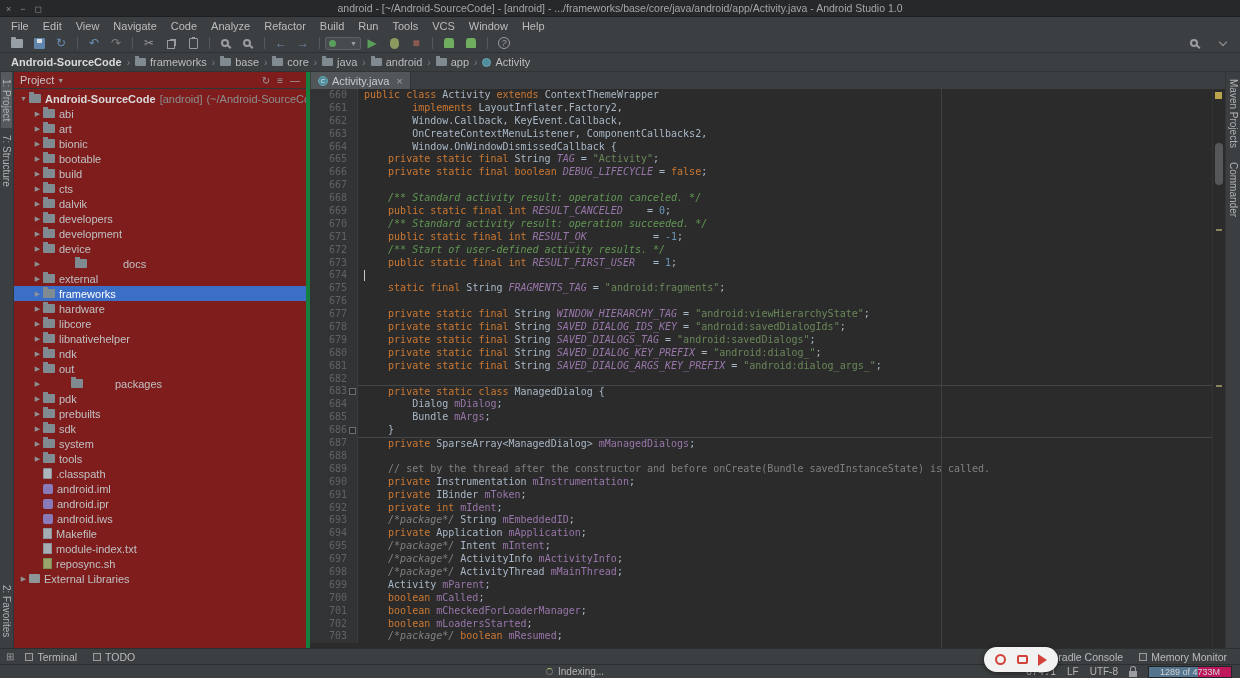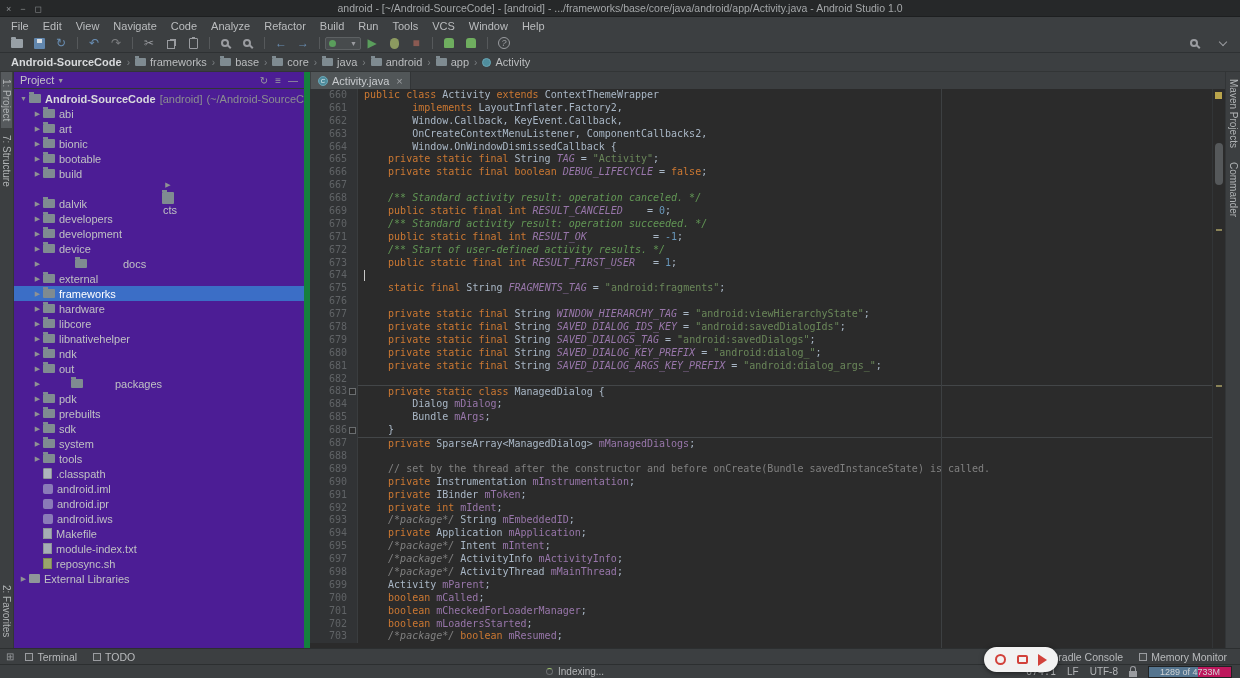--- a/index.html
+++ b/index.html
@@ -54,21 +54,21 @@
   
   .main { display:flex; height:576px; }
   .stripe { width:14px; background:#3c3f41; display:flex; flex-direction:column; align-items:center; }
   .stripe.left { border-right:1px solid #323537; }
   .stripe.right { width:15px; border-left:1px solid #323537; }
   .vlabel { writing-mode:vertical-rl; font-size:10px; color:#b0b3b5; padding:7px 0; cursor:default; }
   .vlabel.active { background:#565a5d; }
   .stripe .spacer { flex:1; }
 
   
-  .project-panel { width:296px; background:#4c1d95; border-right:6px solid #15803d; display:flex; flex-direction:column; }
+  .project-panel { width:296px; background:#7f1d1d; border-right:4px solid #15803d; display:flex; flex-direction:column; }
   .panel-header { height:17px; display:flex; align-items:center; padding:0 6px; border-bottom:1px solid #323537; }
   .ph-title { color:#c3c5c7; margin-right:3px; }
   .ph-caret { font-size:7px; color:#9a9ca0; }
   .ph-icons { margin-left:auto; display:flex; gap:7px; color:#9a9ca0; font-size:10px; }
   .tree { flex:1; overflow:hidden; padding-top:2px; }
   .trow { height:15px; display:flex; align-items:center; white-space:nowrap; cursor:default; }
   .trow.sel { background:#3b6ec6; }
   .trow.sel .tlabel { color:#ffffff; }
   .arrow { width:11px; font-size:7px; color:#8f9294; text-align:center; flex:0 0 11px; }
   .tlabel { color:#bfc1c3; margin-left:4px; }
@@ -325,21 +325,21 @@
         <div class="trow" style="padding-left: 18px;">
           <span class="arrow">▶</span>
           <i class="tico-folder"></i>
           <span class="tlabel">bootable</span>
         </div>
         <div class="trow" style="padding-left: 18px;">
           <span class="arrow">▶</span>
           <i class="tico-folder"></i>
           <span class="tlabel">build</span>
         </div>
-        <div class="trow" style="padding-left: 18px; flex-direction: column;">
+        <div class="trow" style="padding-left: 18px;">
           <span class="arrow">▶</span>
           <i class="tico-folder"></i>
           <span class="tlabel">cts</span>
         </div>
         <div class="trow" style="padding-left: 18px;">
           <span class="arrow">▶</span>
           <i class="tico-folder"></i>
           <span class="tlabel">dalvik</span>
         </div>
         <div class="trow" style="padding-left: 18px;">

